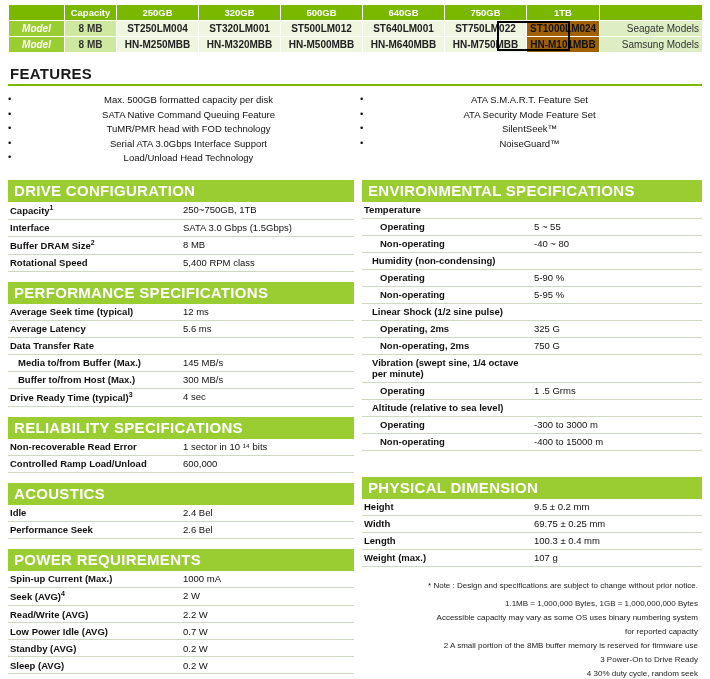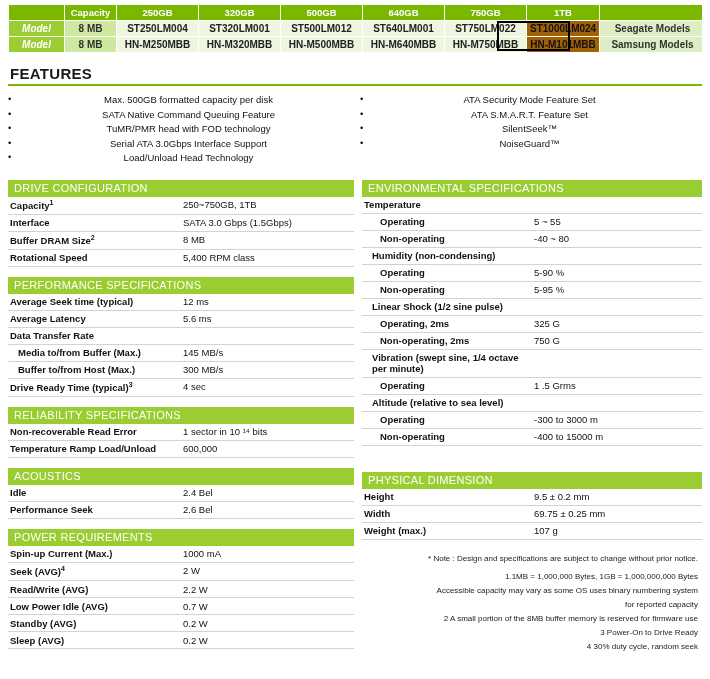--- a/index.html
+++ b/index.html
@@ -19,41 +19,41 @@
   .model-table { width: 694px; margin: 4px 8px 0 8px; border-collapse: collapse; table-layout: fixed; }
   .model-table td, .model-table th {
     font-size: 10px; padding: 2px 3px; text-align: center; vertical-align: middle;
     border: 1px solid #ffffff;
   }
   .mt-head td { background:#7ab800; color:#ffffff; font-weight:bold; font-size:9.5px; }
   .mt-head td.lbl { background:#7ab800; }
   .mt-row td.lbl { background:#9acd32; color:#ffffff; font-weight:bold; font-style:italic; }
   .mt-row td.cap { background:#cfe8a0; color:#333; font-weight:bold; }
   .mt-row td.mdl { background:#eef6e0; color:#222; font-weight:bold; }
-  .mt-row td.note { background:#ddeec4; color:#333; font-weight:bold; text-align:center; padding-left:6px; }
+  .mt-row td.note { background:#ddeec4; color:#333; font-weight:normal; text-align:right; padding-left:6px; }
   .mt-row td.highlight { background:#a16207; color:#111; font-weight:bold; position:relative; }
   .hl-box { position:absolute; left:497px; top:17px; width:73px; height:30px; border:2px solid #000; pointer-events:none; }
 
   
   .features-title { margin: 12px 0 0 10px; font-size: 15px; font-weight: bold; color:#1a1a1a; letter-spacing:0.3px;}
   .features-rule { margin: 2px 8px 0 8px; border-top: 2px solid #7ab800; }
   .features-cols { display:flex; margin: 7px 8px 0 8px; text-align: center; }
   .features-cols ul { list-style:none; margin:0; padding:0; }
   .features-cols li { font-size: 9.5px; line-height: 14.5px; color:#111; position:relative; padding-left:9px;}
   .features-cols li:before { content:"•"; position:absolute; left:0; top:-1px; color:#111; }
   .fcol-left { width: 352px; }
   .fcol-right { width: 330px; }
 
   
   .body-cols { display:flex; margin: 14px 8px 0 8px; }
   .col-left { width: 346px; margin-right: 8px; }
   .col-right { width: 340px; }
 
   .sec-head {
-    background:#9acd32; color:#ffffff; font-weight:normal; font-size:11px;
+    background:#9acd32; color:#ffffff; font-weight:bold; font-size:15px;
     padding: 2.5px 6px; letter-spacing: 0.3px; margin-top: 10px;
   }
   .sec-head.first { margin-top:0; }
   table.spec { width:100%; border-collapse:collapse; table-layout:fixed; }
   table.spec tr { border-bottom: 1px solid #cfd8c0; }
   table.spec td { font-size:9.5px; padding: 2.5px 4px 2.5px 2px; vertical-align:top; }
   table.spec td.k { color:#111; font-weight:bold; }
   table.spec td.v { text-align:left; color:#111; white-space:nowrap; }
   td.k.ind1 { padding-left: 10px; font-weight:bold; }
   td.k.ind2 { padding-left: 18px; font-weight:normal; }
@@ -116,22 +116,22 @@
       <ul>
         <li>Max. 500GB formatted capacity per disk</li>
         <li>SATA Native Command Queuing Feature</li>
         <li>TuMR/PMR head with FOD  technology</li>
         <li>Serial ATA 3.0Gbps Interface Support</li>
         <li>Load/Unload Head Technology</li>
       </ul>
     </div>
     <div class="fcol-right">
       <ul>
+        <li>ATA S.M.A.R.T.  Feature Set</li>
         <li>ATA Security Mode Feature Set</li>
-        <li>ATA S.M.A.R.T.  Feature Set</li>
         <li>SilentSeek™</li>
         <li>NoiseGuard™</li>
       </ul>
     </div>
   </div>
 
   <div class="body-cols">
 
     <div class="col-left">
 
@@ -188,21 +188,21 @@
         </table>
 
       <div class="sec-head">RELIABILITY SPECIFICATIONS</div>
       <table class="spec">
         <tbody>
             <tr>
               <td class="k">Non-recoverable Read Error</td>
               <td class="v">1 sector in 10  ¹⁴ bits</td>
             </tr>
         <tr>
-              <td class="k">Temperature Ramp Load/Unload</td>
+              <td class="k">Controlled Ramp Load/Unload</td>
               <td class="v">600,000</td>
             </tr>
       </tbody>
         </table>
 
       <div class="sec-head">ACOUSTICS</div>
       <table class="spec">
         <tbody>
             <tr>
               <td class="k">Idle</td>
@@ -314,20 +314,24 @@
       <div class="sec-head" style="margin-top:26px">PHYSICAL DIMENSION</div>
       <table class="spec">
         <tbody>
             <tr>
               <td class="k">Height</td>
               <td class="v">9.5 ± 0.2 mm</td>
             </tr>
         <tr>
               <td class="k">Width</td>
               <td class="v">69.75 ± 0.25 mm</td>
+            </tr>
+        <tr>
+              <td class="k">Length</td>
+              <td class="v">100.3 ± 0.4 mm</td>
             </tr>
         <tr>
               <td class="k">Weight (max.)</td>
               <td class="v">107 g</td>
             </tr>
       </tbody>
         </table>
 
       <div class="notes">
         <div class="n first">* Note : Design and specifications are subject to change without prior notice.</div>

